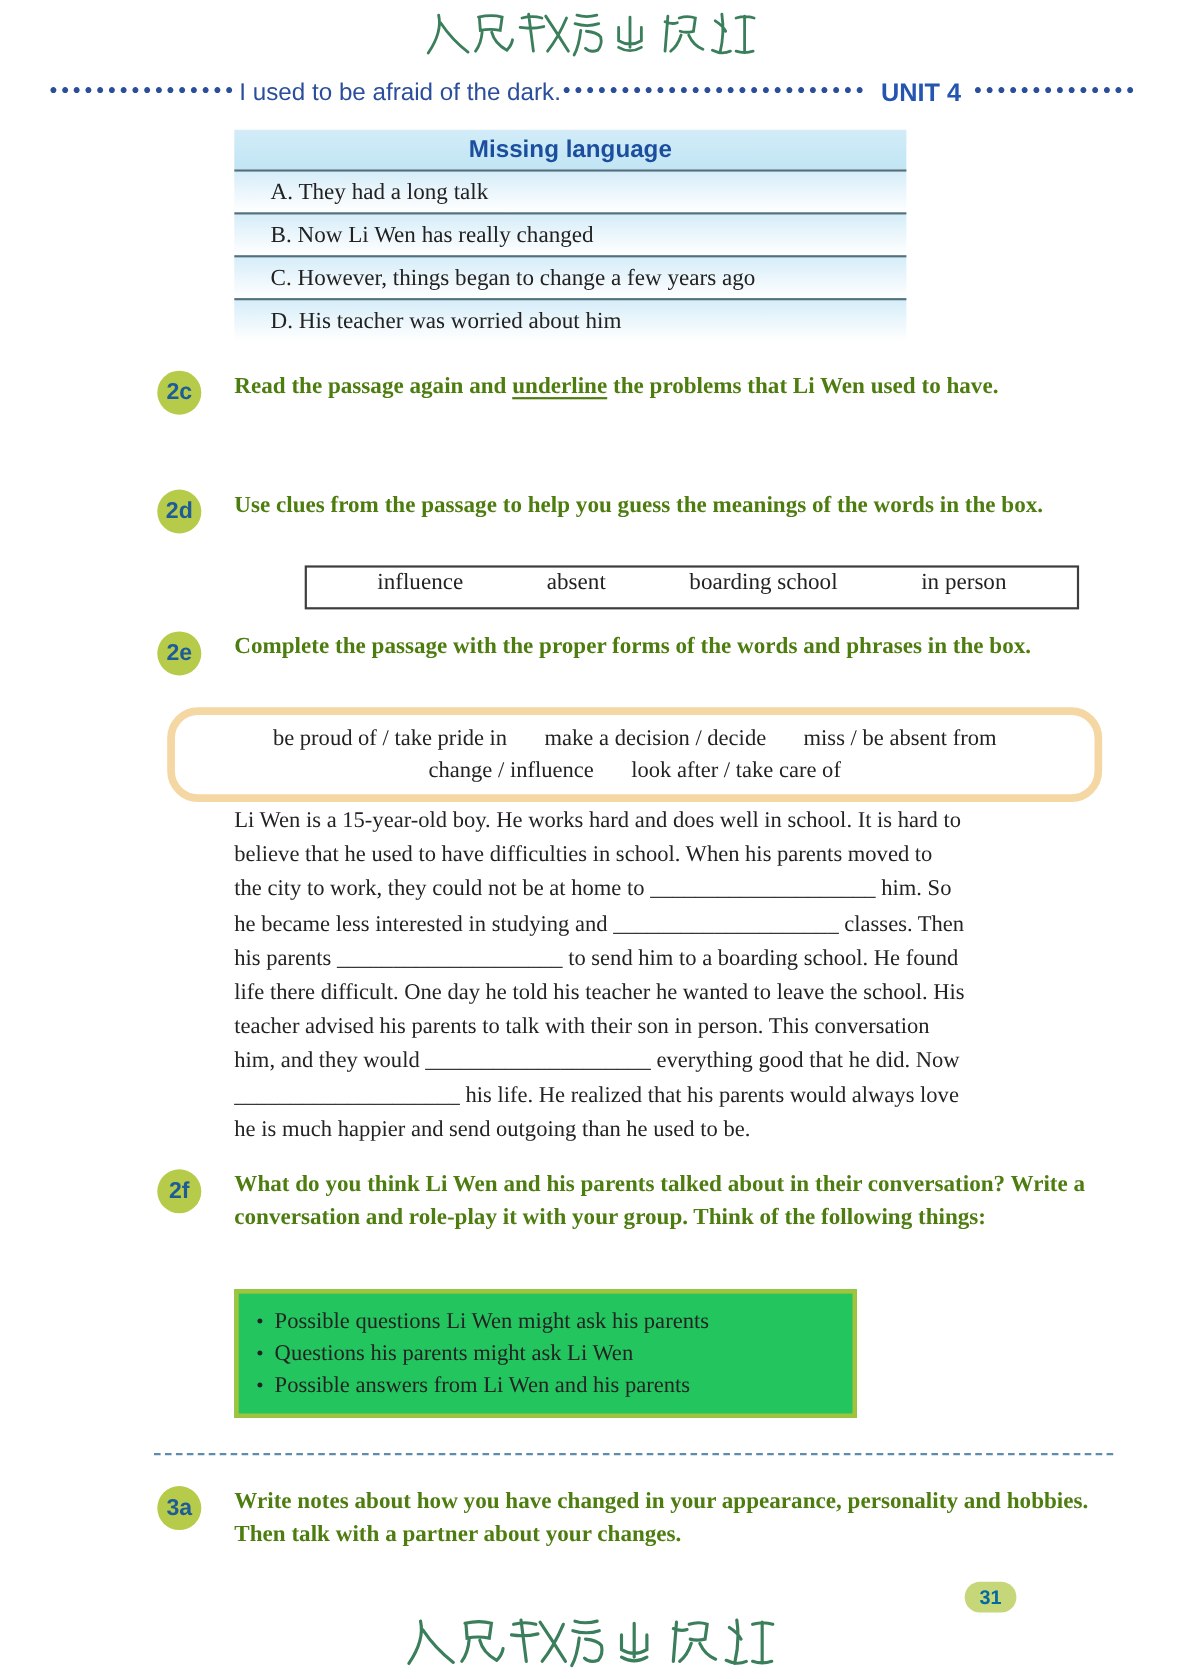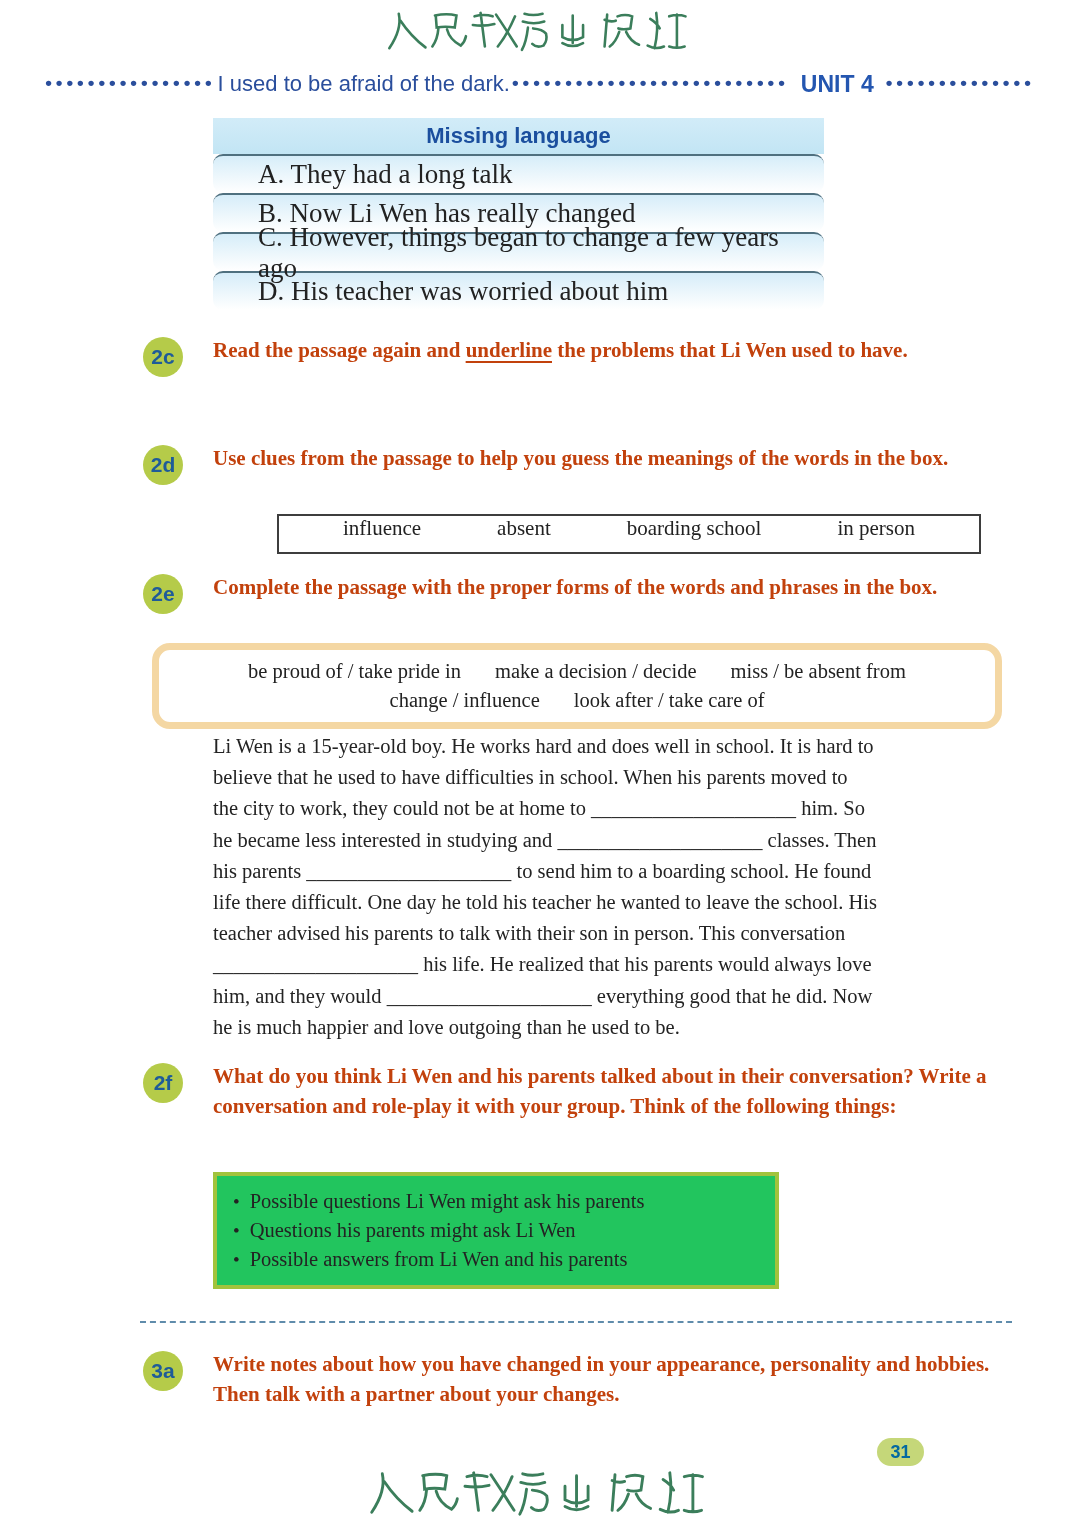--- a/index.html
+++ b/index.html
@@ -21,37 +21,37 @@
   .htitle{color:#2a4e9c;font-size:22px;margin:0 2px;}
   .hunit{color:#2456b0;font-weight:bold;font-size:23px;margin:0 12px;}
 
   
   .ml-table{position:absolute;left:213px;top:118px;width:611px;}
   .ml-head{height:36px;background:linear-gradient(180deg,#d2ecf8,#c2e5f4);
            display:flex;align-items:center;justify-content:center;
            font-family:"Liberation Sans",sans-serif;font-weight:bold;font-size:22px;color:#1b4f9e;}
   .ml-row{height:37px;border-top:2px solid #4f707f;
           background:linear-gradient(180deg,#d6edf9 0%,#edf7fc 55%,#ffffff 100%);
-          display:flex;align-items:center;padding-left:45px;font-size:27px;color:#222;border-radius:10px;}
+          display:flex;align-items:center;padding-left:33px;font-size:21px;color:#222;}
   .ml-row:last-child{border-bottom:0;}
 
   
   .badge{position:absolute;left:143px;width:40px;height:40px;border-radius:50%;background:#b5cb49;
          display:flex;align-items:center;justify-content:center;
          font-family:"Liberation Sans",sans-serif;font-weight:bold;font-size:21px;color:#1e5b99;}
-  .instr{position:absolute;left:213px;width:778px;font-weight:bold;font-size:21px;line-height:29.5px;color:#c2410c;}
+  .instr{position:absolute;left:213px;width:778px;font-weight:bold;font-size:21px;line-height:29.5px;color:#4d7c0f;}
   .uline{text-decoration:underline;text-underline-offset:4px;text-decoration-thickness:1.5px;}
 
   
   .word-box{position:absolute;left:277px;top:514px;width:648px;height:36px;border:2px solid #3d3d3d;
             display:flex;justify-content:space-around;padding:0 26px;font-size:21px;}
 
   
   .phrase-box{position:absolute;left:152px;top:643px;width:836px;height:72px;
-              border:7px solid #f4d7a3;border-radius:18px;background:#ffffff;
+              border:7px solid #f4d7a3;border-radius:28px;background:#ffffff;
               display:flex;flex-direction:column;align-items:center;justify-content:center;font-size:20.5px;}
   .phrase-row{display:flex;white-space:nowrap;}
   .phrase-row span{margin:0 17px;line-height:29px;}
 
   
   .passage{position:absolute;left:213px;top:731px;width:790px;font-size:20.5px;line-height:31.2px;color:#232323;}
   .pline{white-space:nowrap;}
 
   
   .green-box{position:absolute;left:213px;top:1172px;width:532px;border:4px solid #a2c33c;background:#22c55e;
@@ -128,23 +128,23 @@
   </div>
 
   <div class="passage">
     <div class="pline">Li Wen is a 15-year-old boy. He works hard and does well in school. It is hard to</div>
     <div class="pline">believe that he used to have difficulties in school. When his parents moved to</div>
     <div class="pline">the city to work, they could not be at home to ____________________ him. So</div>
     <div class="pline">he became less interested in studying and ____________________ classes. Then</div>
     <div class="pline">his parents ____________________ to send him to a boarding school. He found</div>
     <div class="pline">life there difficult. One day he told his teacher he wanted to leave the school. His</div>
     <div class="pline">teacher advised his parents to talk with their son in person. This conversation</div>
+    <div class="pline">him, and they would ____________________ everything good that he did. Now</div>
     <div class="pline">____________________ his life. He realized that his parents would always love</div>
-    <div class="pline">him, and they would ____________________ everything good that he did. Now</div>
-    <div class="pline">he is much happier and love outgoing than he used to be.</div>
+    <div class="pline">he is much happier and send outgoing than he used to be.</div>
   </div>
 
   <div class="badge" style="top:1063px">2f</div>
   <div class="instr" style="top:1062px">What do you think Li Wen and his parents talked about in their conversation? Write a conversation and role-play it with your group. Think of the following things:</div>
   <div class="green-box">
     <div class="bullet">
         <span>Possible questions Li Wen might ask his parents</span>
       </div>
     <div class="bullet">
         <span>Questions his parents might ask Li Wen</span>

